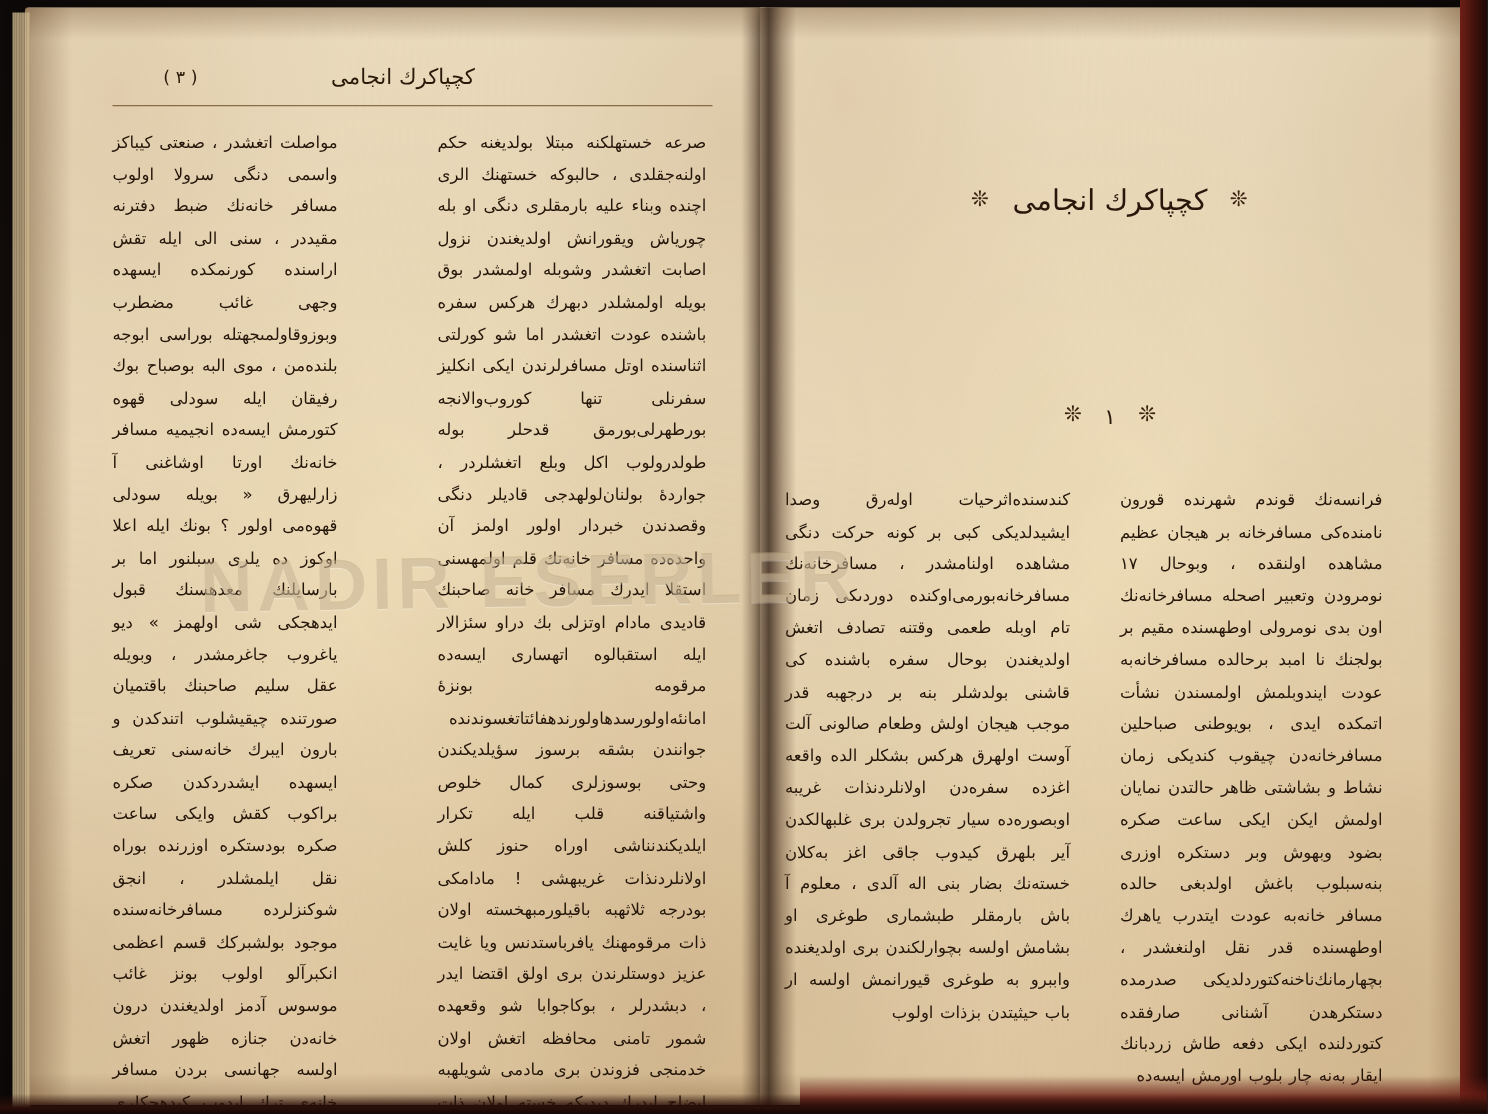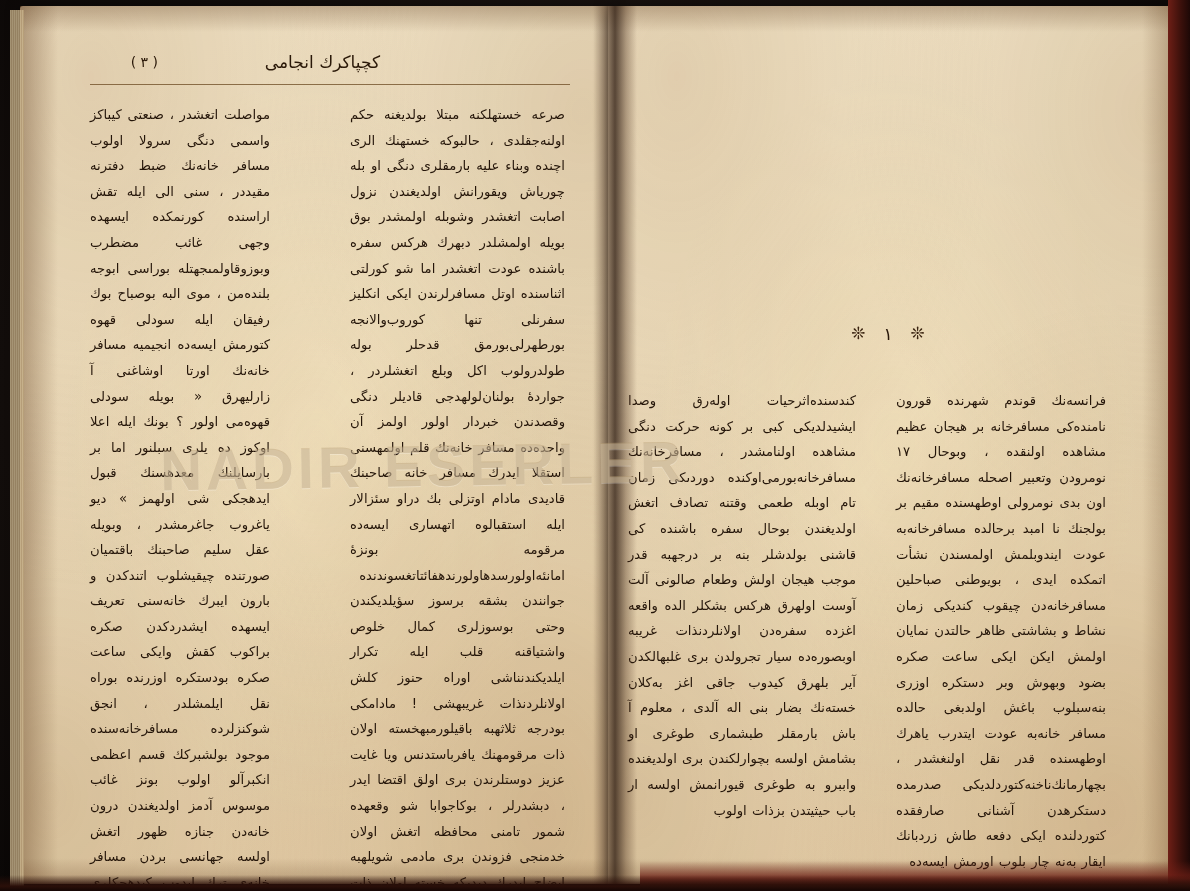--- a/index.html
+++ b/index.html
@@ -282,20 +282,23 @@
 
     <div class="leaf right">
       <div class="foxing"></div>
       <div class="edge-dark-r"></div>
       <div class="edge-dark-t"></div>
       <div class="edge-dark-b"></div>
     </div>
 
     <div class="spine"></div>
 
+    <div class="chapter-title">
+      <span class="orn l">❊</span><span>كچپاكرك انجامى</span><span class="orn r">❊</span>
+    </div>
 
     <div class="section-number">
       <span class="orn l">❊</span><span>١</span><span class="orn r">❊</span>
     </div>
 
     <div class="textcol" id="col-r-inner">
       <p>كندسنده‌اثرحيات اوله‌رق وصدا ايشيدلديكى كبى بر كونه حركت دنگى مشاهده اولنامشدر ، مسافرخانه‌نك مسافرخانه‌بورمى‌اوكنده دوردىكى زمان تام اوبله طعمى وقتنه تصادف اتغش اولديغندن بوحال سفره باشنده كى قاشنى بولدشلر بنه بر درجهبه قدر موجب هيجان اولش وطعام صالونى آلت آوست اولهرق هركس بشكلر الده واقعه اغزده سفره‌دن اولانلردنذات غريبه اوبصوره‌ده سيار تجرولدن برى غلبهالكدن آير بلهرق كيدوب جاقى اغز به‌كلان خسته‌نك بضار بنى اله آلدى ، معلوم آ باش بارمقلر طبشمارى طوغرى او بشامش اولسه بچوارلكندن برى اولديغنده واببرو به طوغرى قيورانمش اولسه ار باب حيثيتدن بزذات اولوب</p>
     </div>
 
     <div class="textcol" id="col-r-outer">

